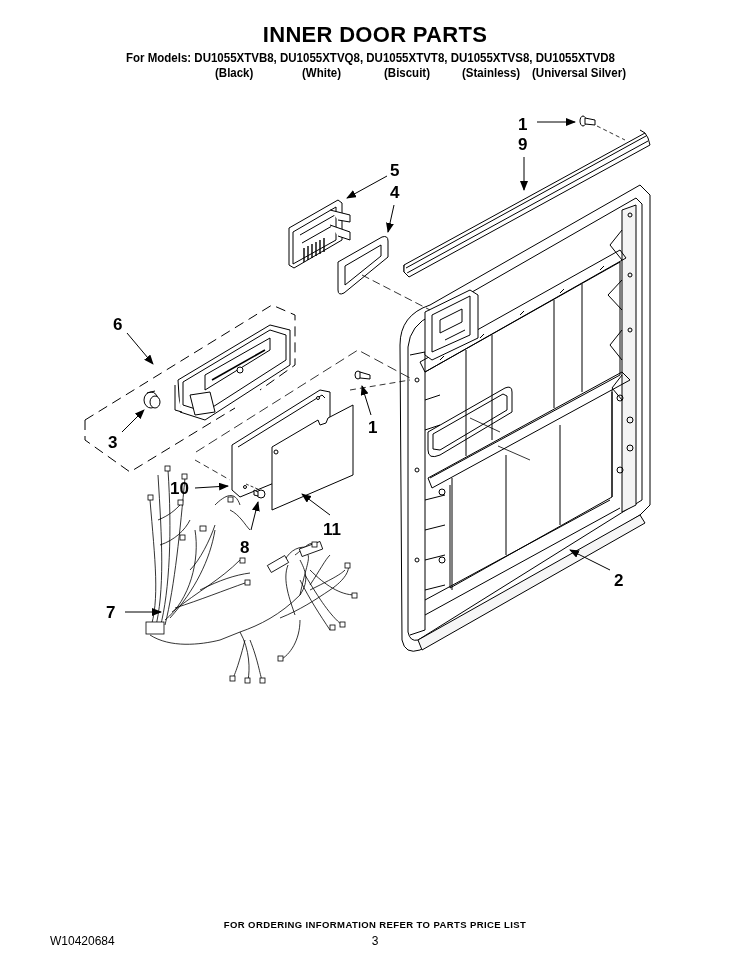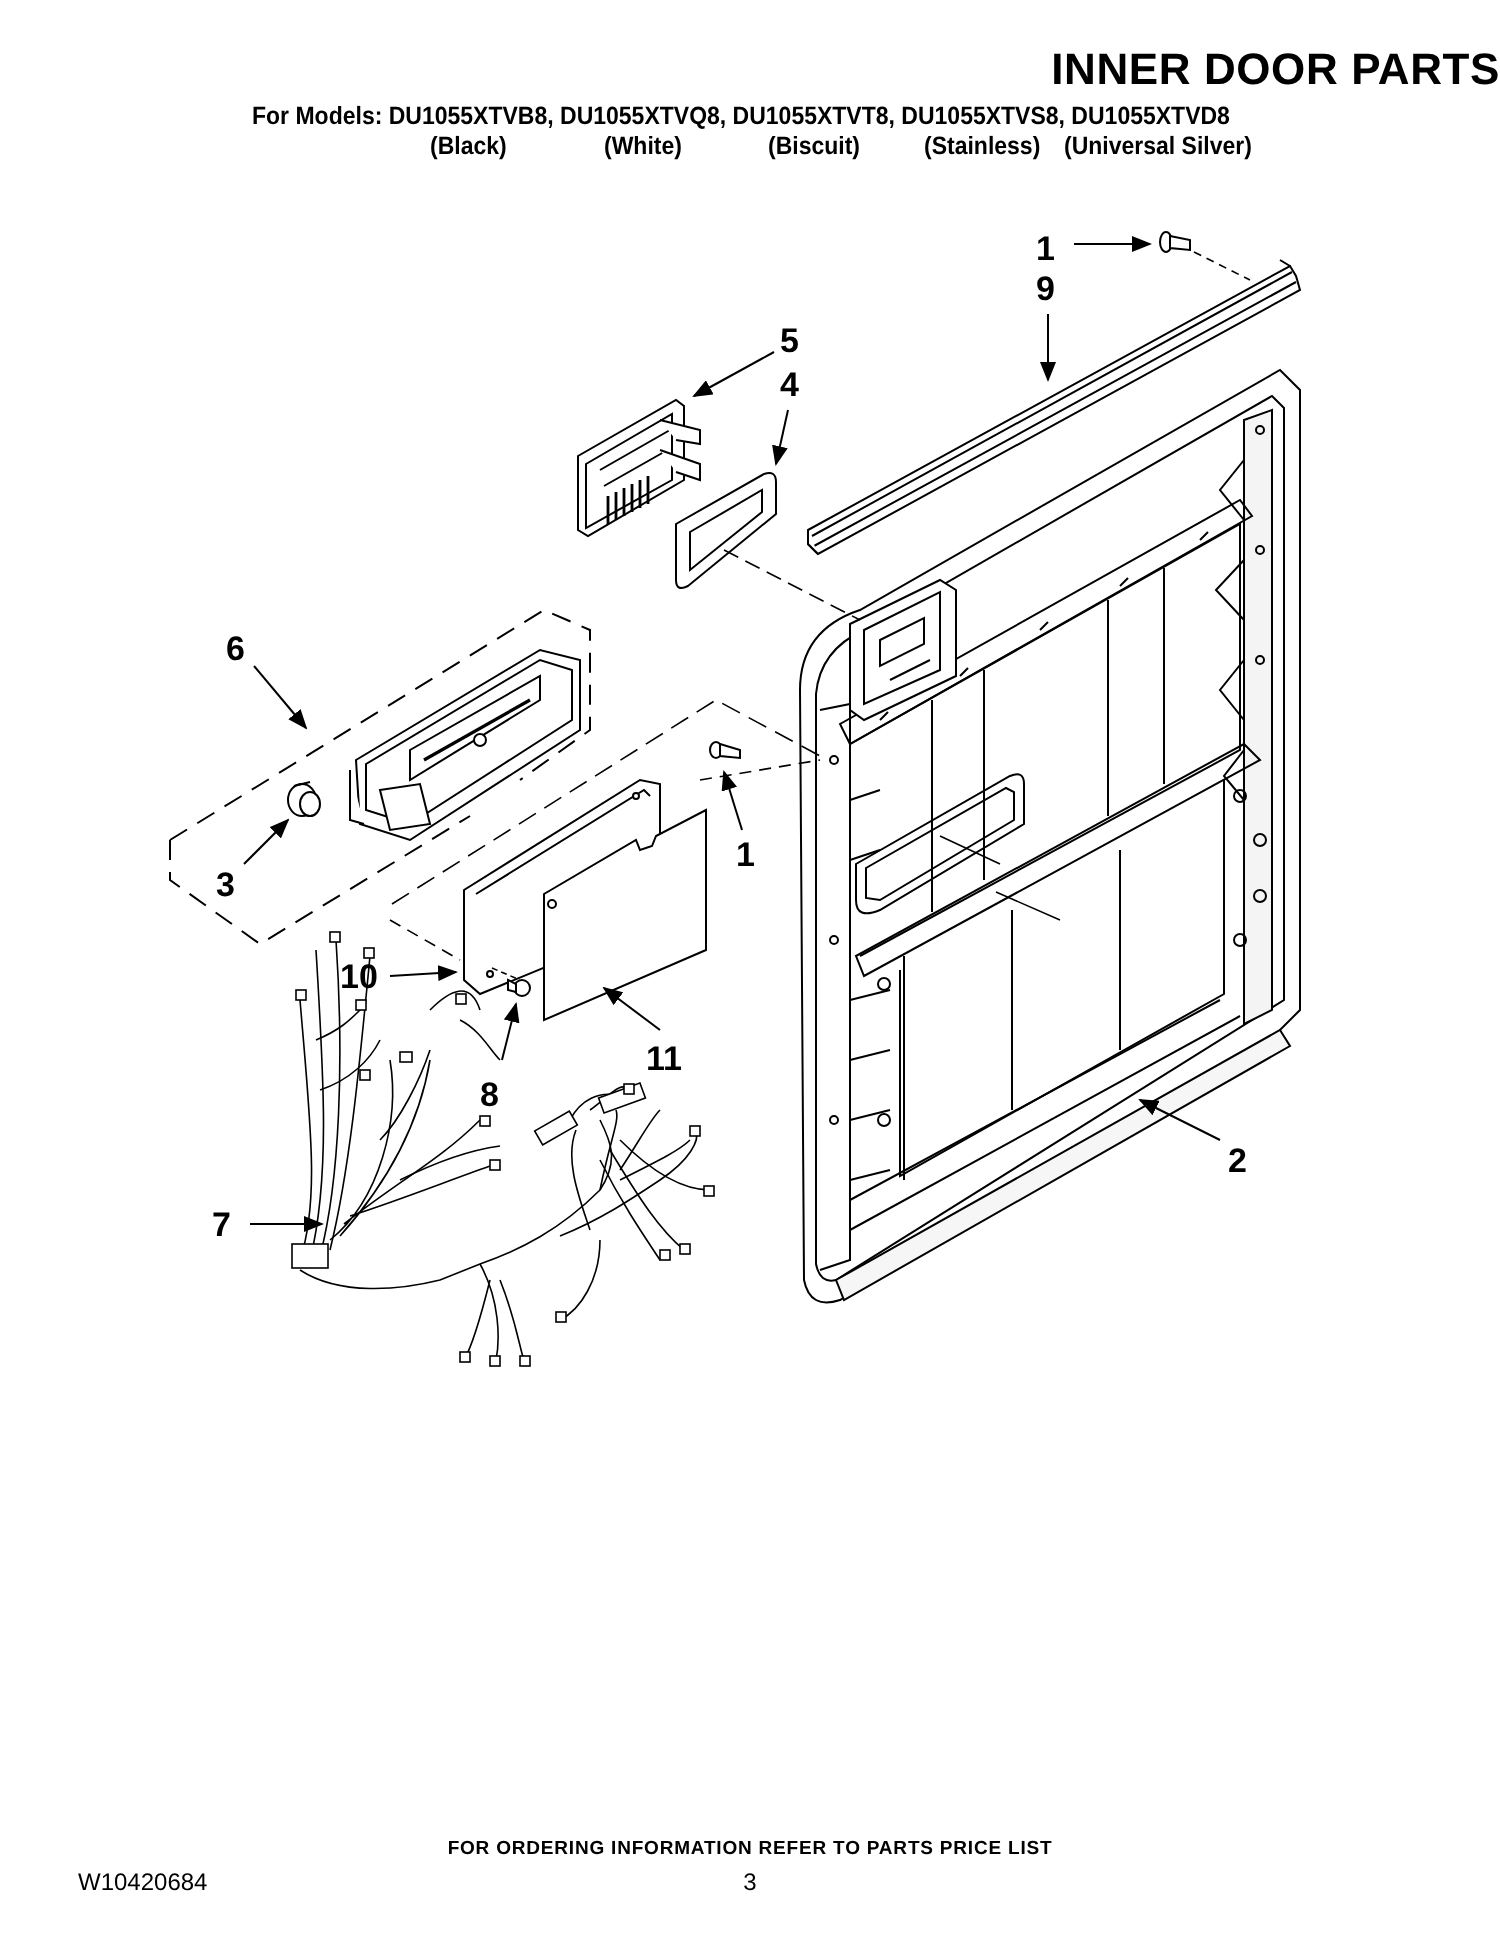--- a/index.html
+++ b/index.html
@@ -1,29 +1,29 @@
 <!DOCTYPE html>
 <html><head>
 <meta charset="utf-8">
 <style>
   html, body { margin: 0; padding: 0; background: #ffffff; }
   body { width: 750px; height: 970px; position: relative; overflow: hidden;
          font-family: "Liberation Sans", sans-serif; color: #000; }
-  .title { position: absolute; top: 22px; left: 0; width: 750px; text-align: right;
+  .title { position: absolute; top: 22px; left: 0; width: 750px; text-align: center;
            font-size: 22px; font-weight: bold; letter-spacing: 0.3px; }
   .models { position: absolute; top: 51px; left: 126px; font-size: 12.5px; font-weight: bold;
             white-space: nowrap; transform: scaleX(0.92); transform-origin: left top; }
   .colors { position: absolute; top: 66px; left: 0; width: 606px; height: 16px;
             font-size: 12.5px; font-weight: bold; }
   .colors span { position: absolute; white-space: nowrap; transform: scaleX(0.92); transform-origin: left top; }
   .diagram { position: absolute; left: 0; top: 0; width: 750px; height: 970px; }
   .callout { font-family: "Liberation Sans", sans-serif; font-weight: bold; font-size: 17px; fill: #000; }
   .footer-note { position: absolute; top: 919px; left: 0; width: 750px; text-align: center;
                  font-size: 9.5px; font-weight: bold; letter-spacing: 0.4px; }
-  .doc-id { position: absolute; top: 934px; left: 39px; font-size: 12px; }
+  .doc-id { position: absolute; top: 934px; left: 50px; font-size: 12px; }
   .page-num { position: absolute; top: 934px; left: 0; width: 750px; text-align: center; font-size: 12px; }
 </style>
 </head>
 <body>
 
 <div class="title">INNER DOOR PARTS</div>
 <div class="models">For Models: DU1055XTVB8, DU1055XTVQ8, DU1055XTVT8, DU1055XTVS8, DU1055XTVD8</div>
 <div class="colors">
   <span style="left:215px">(Black)</span>
   <span style="left:302px">(White)</span>

